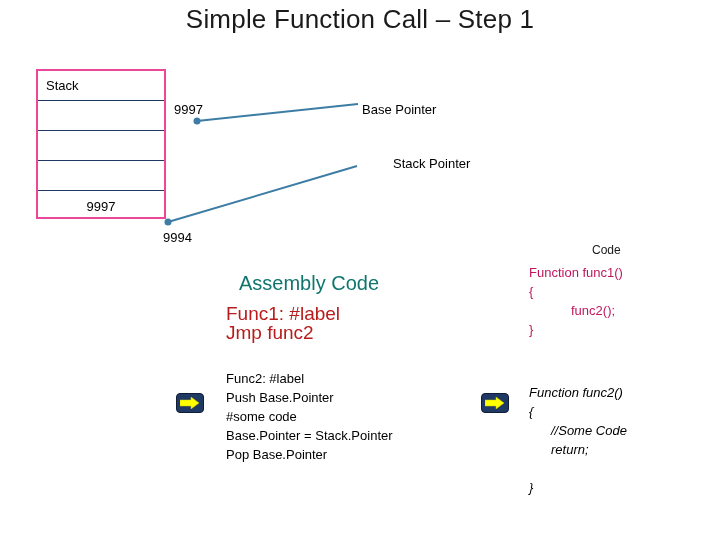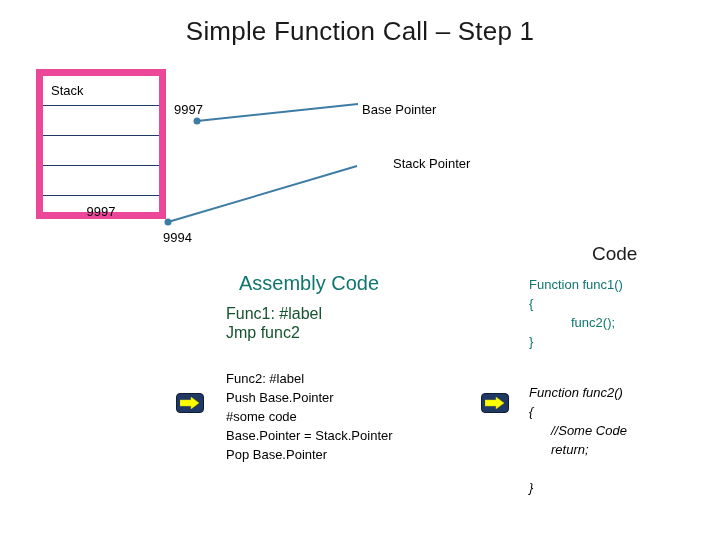--- a/index.html
+++ b/index.html
@@ -16,35 +16,35 @@
     position: relative;
   }
   .slide {
     position: relative;
     width: 720px;
     height: 540px;
   }
   #title {
     position: absolute;
     left: 0;
-    top: 16px;
+    top: 4px;
     width: 720px;
     text-align: center;
     font-size: 26px;
     color: #1a1a1a;
     letter-spacing: 0.2px;
   }
   
   #stack-table {
     position: absolute;
     left: 36px;
     top: 69px;
     width: 130px;
     height: 150px;
-    border: 7px solid #ec4899;
+    border: 2px solid #ec4899;
     box-sizing: border-box;
   }
   .stack-row {
     position: absolute;
     left: 0;
     width: 100%;
     height: 30px;
     box-sizing: border-box;
     border-bottom: 1px solid #1f3864;
     font-size: 13px;
@@ -92,51 +92,51 @@
     left: 239px;
     top: 272px;
     font-size: 20px;
     color: #0f766e;
     white-space: nowrap;
   }
   #asm-block-1 {
     position: absolute;
     left: 226px;
     top: 304px;
-    font-size: 16px;
-    line-height: 19px;
-    color: #14532d;
+    font-size: 19px;
+    line-height: 19px;
+    color: #b91c1c;
     white-space: nowrap;
   }
   #asm-block-2 {
     position: absolute;
     left: 226px;
     top: 369px;
     font-size: 13px;
     line-height: 19px;
     color: #000;
     white-space: nowrap;
   }
 
   
   #code-heading {
     position: absolute;
     left: 592px;
     top: 243px;
-    font-size: 19px;
+    font-size: 12px;
     color: #1a1a1a;
     white-space: nowrap;
   }
   #code-block-1 {
     position: absolute;
     left: 529px;
-    top: 275px;
-    font-size: 13px;
-    line-height: 19px;
-    color: #0f766e;
+    top: 263px;
+    font-size: 13px;
+    line-height: 19px;
+    color: #be185d;
     white-space: nowrap;
   }
   #code-block-2 {
     position: absolute;
     left: 529px;
     top: 383px;
     font-size: 13px;
     line-height: 19px;
     color: #000;
     white-space: nowrap;

